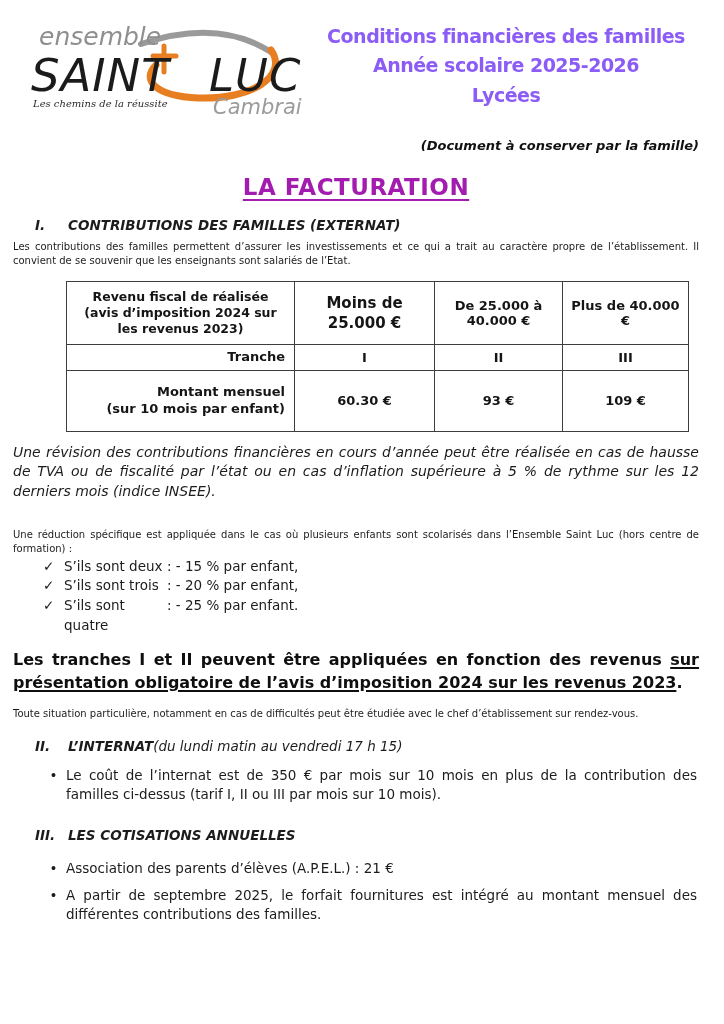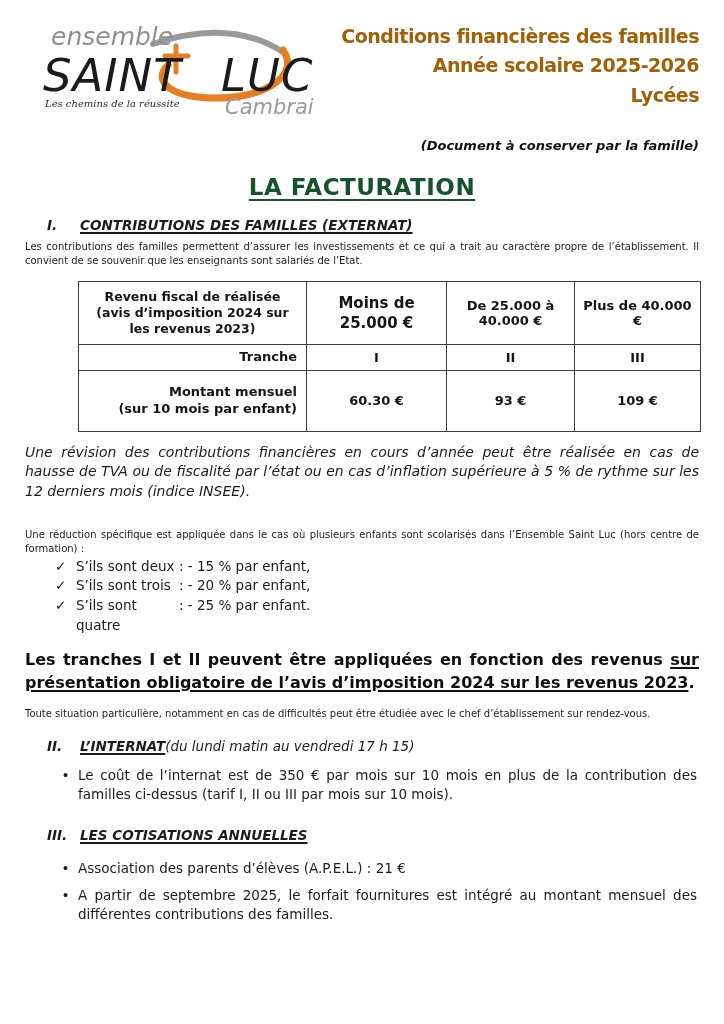--- a/index.html
+++ b/index.html
@@ -1,44 +1,44 @@
 <!DOCTYPE html>
 <html><head>
 <meta charset="utf-8">
 <style>
   html,body{margin:0;padding:0;background:#e8e8e8;}
   .page{
     width:724px;height:1024px;background:#ffffff;margin:0 auto;
     font-family:"DejaVu Sans",sans-serif;color:#1c1c1c;
-    box-sizing:border-box;padding:14px 25px 0 25px;overflow:hidden;position:relative;
+    box-sizing:border-box;padding:14px 25px 0 13px;overflow:hidden;position:relative;
   }
   
   .header-row{display:flex;align-items:flex-start;}
   .logo-wrap{width:300px;flex:0 0 300px;}
   .title-block{
-    flex:1;text-align:right;font-weight:bold;font-size:19px;letter-spacing:-0.5px;
-    line-height:1.55;padding-top:8px;white-space:nowrap;color:#a16207;
+    flex:1;text-align:center;font-weight:bold;font-size:19px;letter-spacing:-0.5px;
+    line-height:1.55;padding-top:8px;white-space:nowrap;color:#8b5cf6;
   }
   .doc-note{
     text-align:right;font-style:italic;font-weight:600;font-size:13px;margin-top:16px;color:#111;
   }
   
   .facturation{
     text-align:center;margin-top:21px;
   }
   .facturation span{
-    font-weight:bold;font-size:23px;letter-spacing:0.5px;color:#14532d;
+    font-weight:bold;font-size:23px;letter-spacing:0.5px;color:#a21caf;
     text-decoration:underline;text-decoration-thickness:2px;text-underline-offset:4px;
   }
   
   .sec-heading{display:flex;align-items:baseline;margin-top:17px;font-size:13.5px;}
   .sec-num{font-weight:bold;font-style:italic;width:33px;padding-left:22px;box-sizing:content-box;}
   .sec-title{
     font-weight:bold;font-style:italic;
-    text-decoration:underline;text-decoration-thickness:1.5px;text-underline-offset:2px;
+    text-decoration-thickness:1.5px;text-underline-offset:2px;
   }
   .sec-suffix{font-style:italic;font-weight:normal;}
   
   .para{font-size:10px;line-height:1.4;text-align:justify;margin:7px 0 0 0;}
   .para-bold{
     font-size:16px;font-weight:bold;line-height:1.44;text-align:justify;margin:13px 0 0 0;color:#0f0f0f;
   }
   .para-bold .u{text-decoration:underline;text-decoration-thickness:1.5px;text-underline-offset:2px;}
   .note-italic{font-style:italic;font-size:14px;line-height:1.38;text-align:justify;margin:11px 0 0 0;}
   

